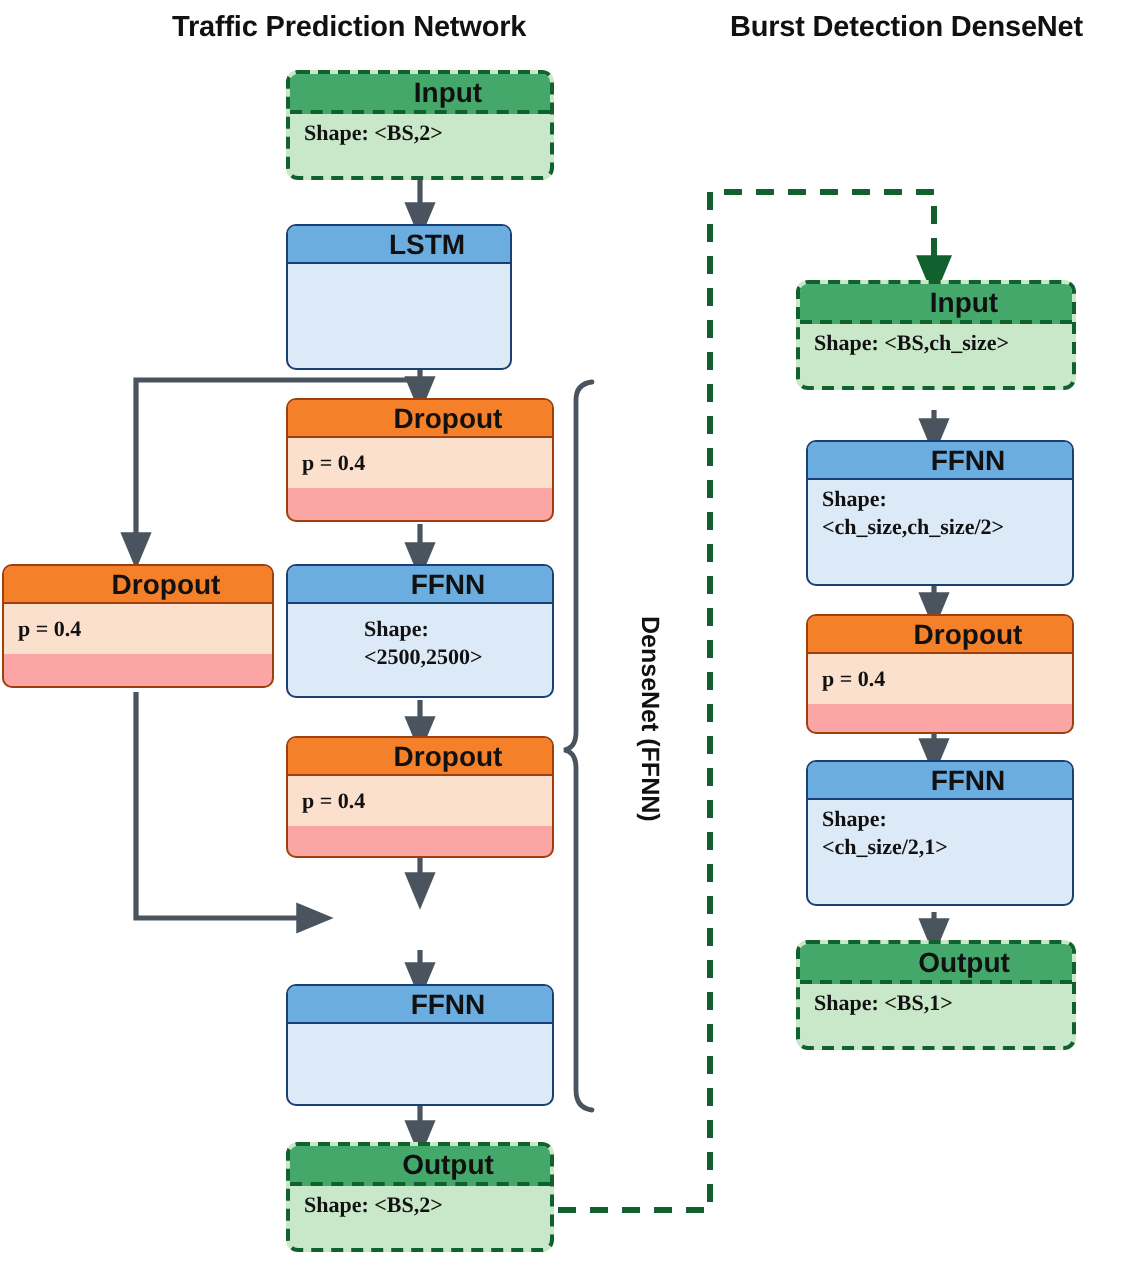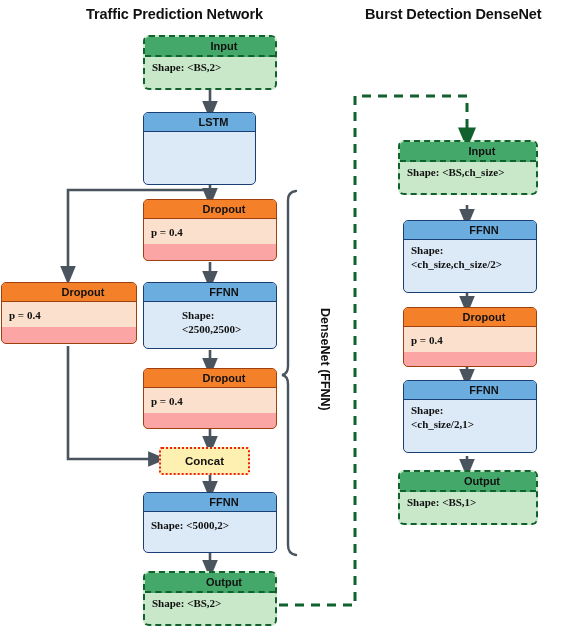--- a/index.html
+++ b/index.html
@@ -7,21 +7,21 @@
        font-family:"Liberation Sans","DejaVu Sans",sans-serif;}
 
   .canvas{position:absolute;left:0;top:0;width:569px;height:633px;}
   svg.wires{position:absolute;left:0;top:0;width:569px;height:633px;pointer-events:none;}
 
   .title{position:absolute;font-size:14.5px;font-weight:bold;color:#111111;
          white-space:nowrap;letter-spacing:-0.1px;}
 
   
   .node{position:absolute;box-sizing:border-box;border-radius:5px;overflow:hidden;}
-  .node .hdr{font-size:11px;font-weight:bold;color:#111;text-align:center;
+  .node .hdr{font-size:14px;font-weight:bold;color:#111;text-align:center;
              line-height:19px;height:19px;box-sizing:border-box;padding-left:28px;}
   .node .body{font-size:11px;font-weight:bold;color:#111;padding:4px 6px 4px 7px;
               line-height:13.5px;box-sizing:border-box;font-family:Liberation Serif, serif;}
 
   
   .n-blue{border:1.6px solid #1a3f75;background:#dce9f6;}
   .n-blue .hdr{background:#6cade0;border-bottom:1.4px solid #1a3f75;}
   .n-blue .body{background:#dce9f6;}
 
   
@@ -123,25 +123,23 @@
   <div class="node n-orange" style="left:143px;top:368px;width:134px;height:61px;">
     <div class="hdr">Dropout</div>
     <div class="body" style="padding-top:7px;">p = 0.4</div>
   </div>
 
   <div class="node n-orange" style="left:1px;top:282px;width:136px;height:62px;">
     <div class="hdr">Dropout</div>
     <div class="body" style="padding-top:7px;">p = 0.4</div>
   </div>
 
-  <div class="n-concat" style="left:159px;top:447px;width:91px;height:28px;">Concat</div>
 
   <div class="node n-blue" style="left:143px;top:492px;width:134px;height:61px;">
     <div class="hdr">FFNN</div>
-    <div class="body" style="padding-top:7px;">Shape: &lt;5000,2&gt;</div>
   </div>
 
   <div class="node n-green" style="left:143px;top:571px;width:134px;height:55px;">
     <div class="hdr">Output</div>
     <div class="body">Shape: &lt;BS,2&gt;</div>
   </div>
 
   <div class="vlabel" style="left:332px;top:308px;transform:rotate(90deg);">DenseNet (FFNN)</div>
 
   <div class="node n-green" style="left:398px;top:140px;width:140px;height:55px;">

